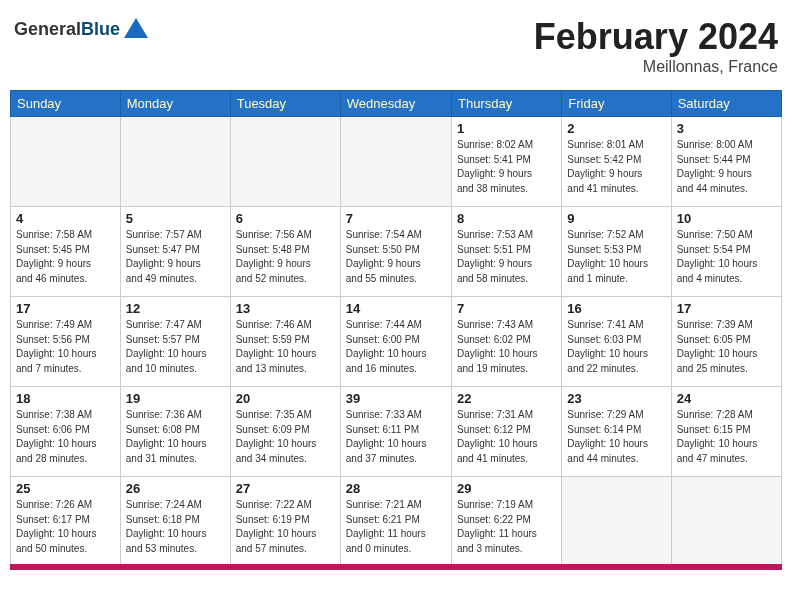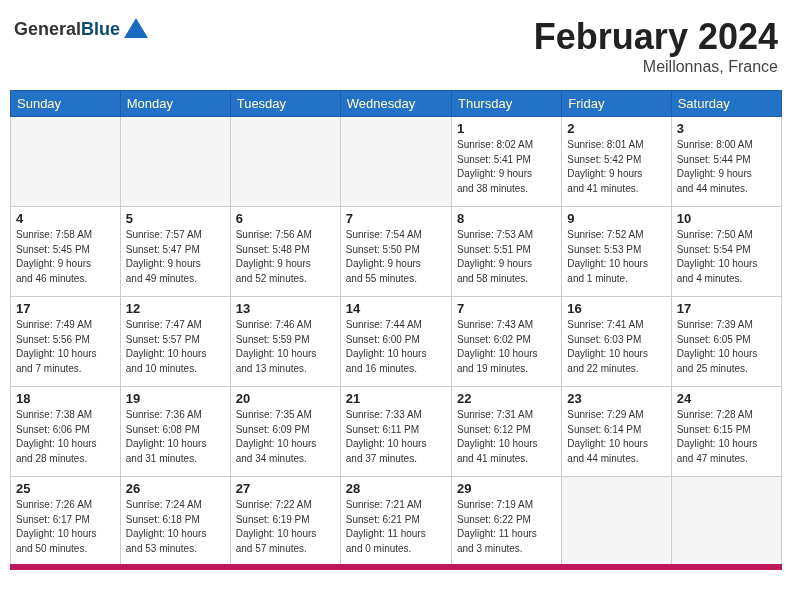--- a/index.html
+++ b/index.html
@@ -205,21 +205,21 @@
         </td>
         <td>
           <span class="day-number">19</span>
           <div class="day-info">Sunrise: 7:36 AM<br>Sunset: 6:08 PM<br>Daylight: 10 hours<br>and 31 minutes.</div>
         </td>
         <td>
           <span class="day-number">20</span>
           <div class="day-info">Sunrise: 7:35 AM<br>Sunset: 6:09 PM<br>Daylight: 10 hours<br>and 34 minutes.</div>
         </td>
         <td>
-          <span class="day-number">21</span>
+          <span class="day-number">39</span>
           <div class="day-info">Sunrise: 7:33 AM<br>Sunset: 6:11 PM<br>Daylight: 10 hours<br>and 37 minutes.</div>
         </td>
         <td>
           <span class="day-number">22</span>
           <div class="day-info">Sunrise: 7:31 AM<br>Sunset: 6:12 PM<br>Daylight: 10 hours<br>and 41 minutes.</div>
         </td>
         <td>
           <span class="day-number">23</span>
           <div class="day-info">Sunrise: 7:29 AM<br>Sunset: 6:14 PM<br>Daylight: 10 hours<br>and 44 minutes.</div>
         </td>

